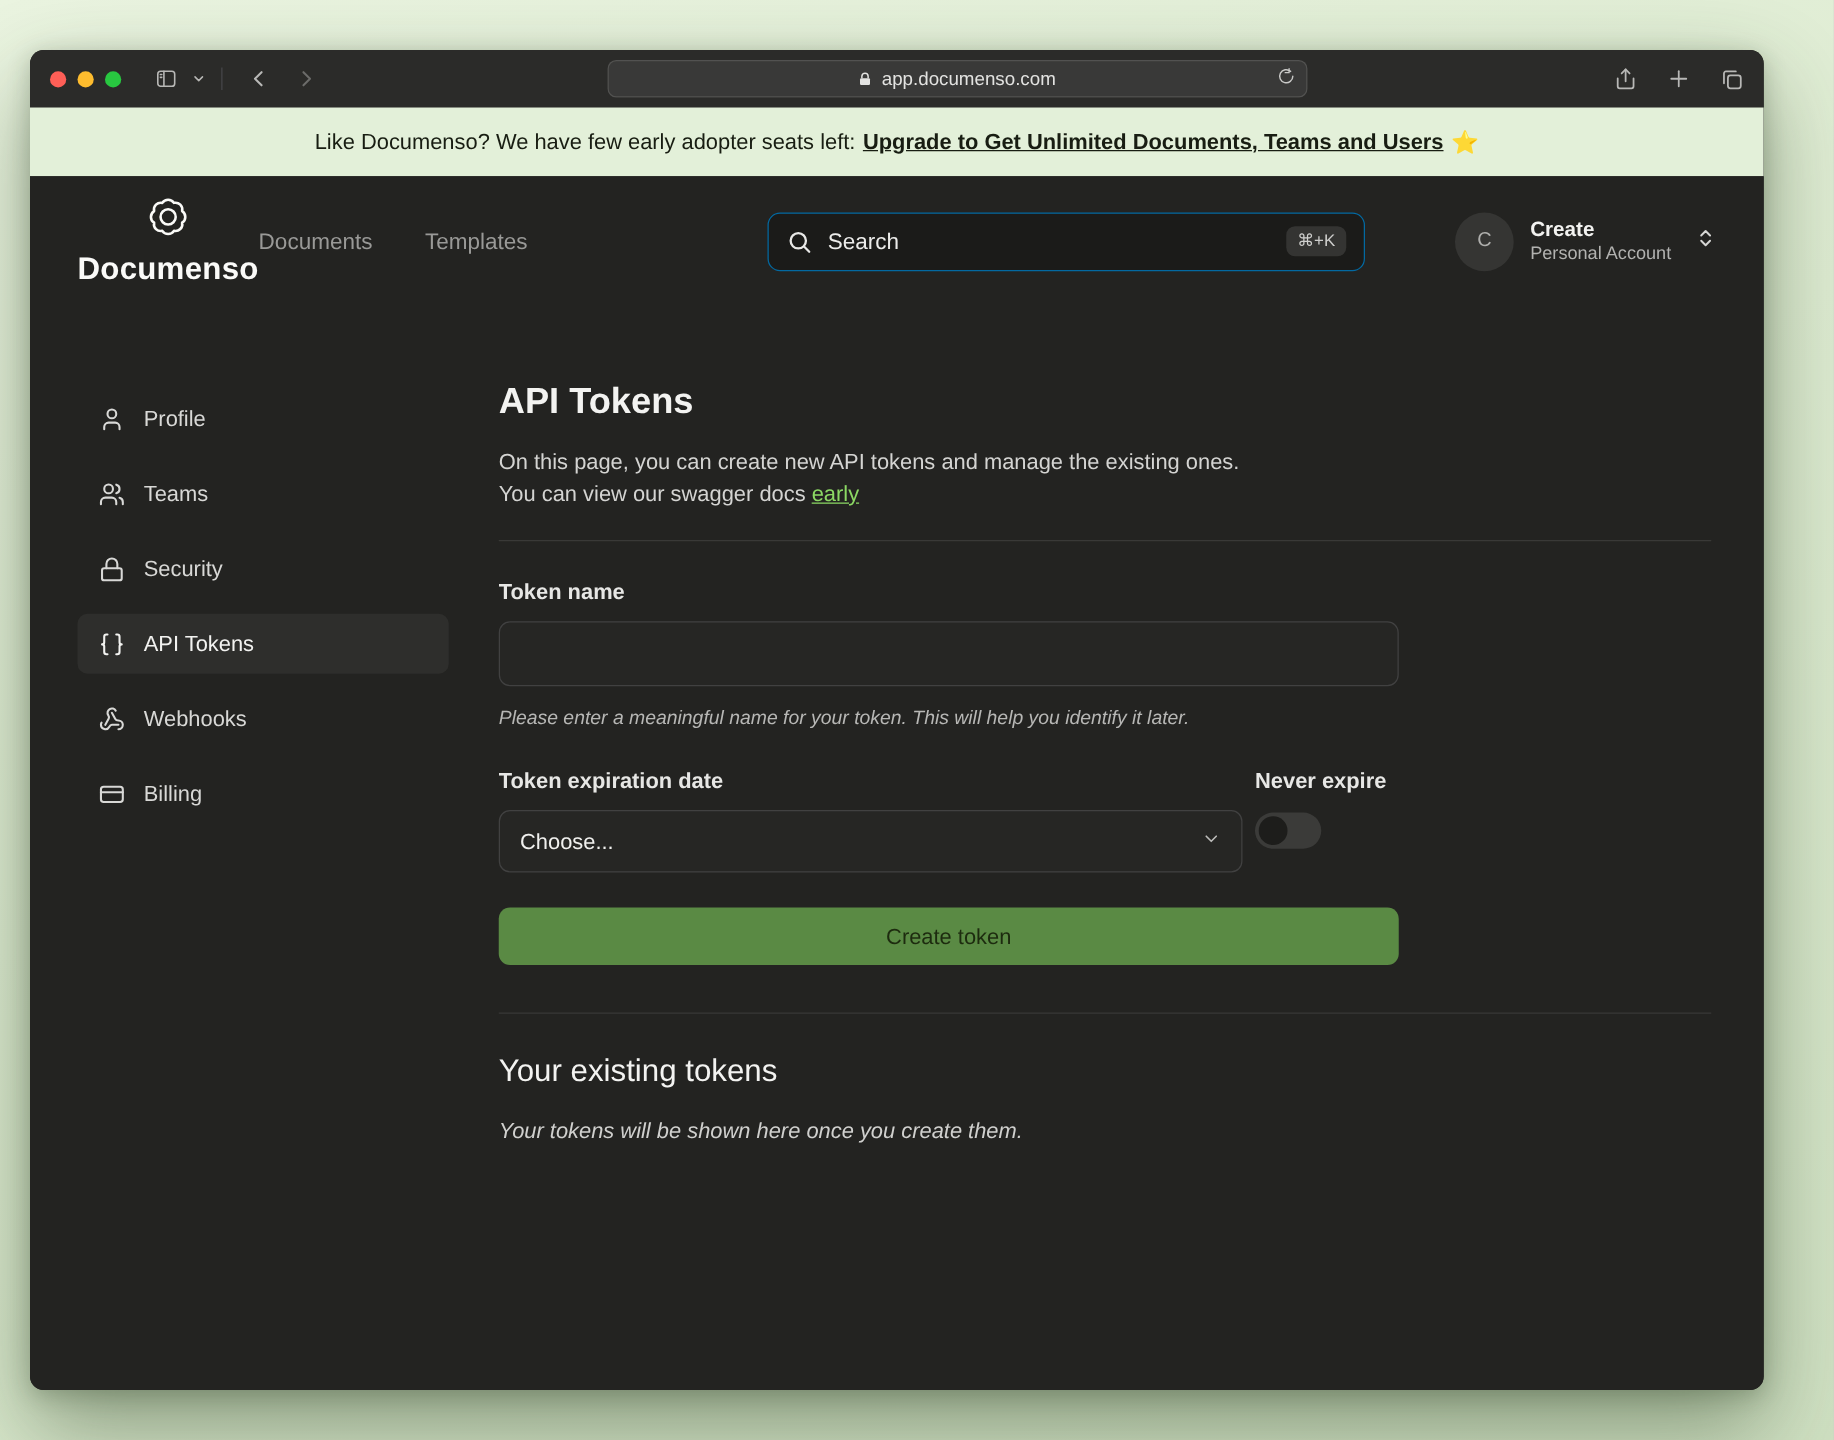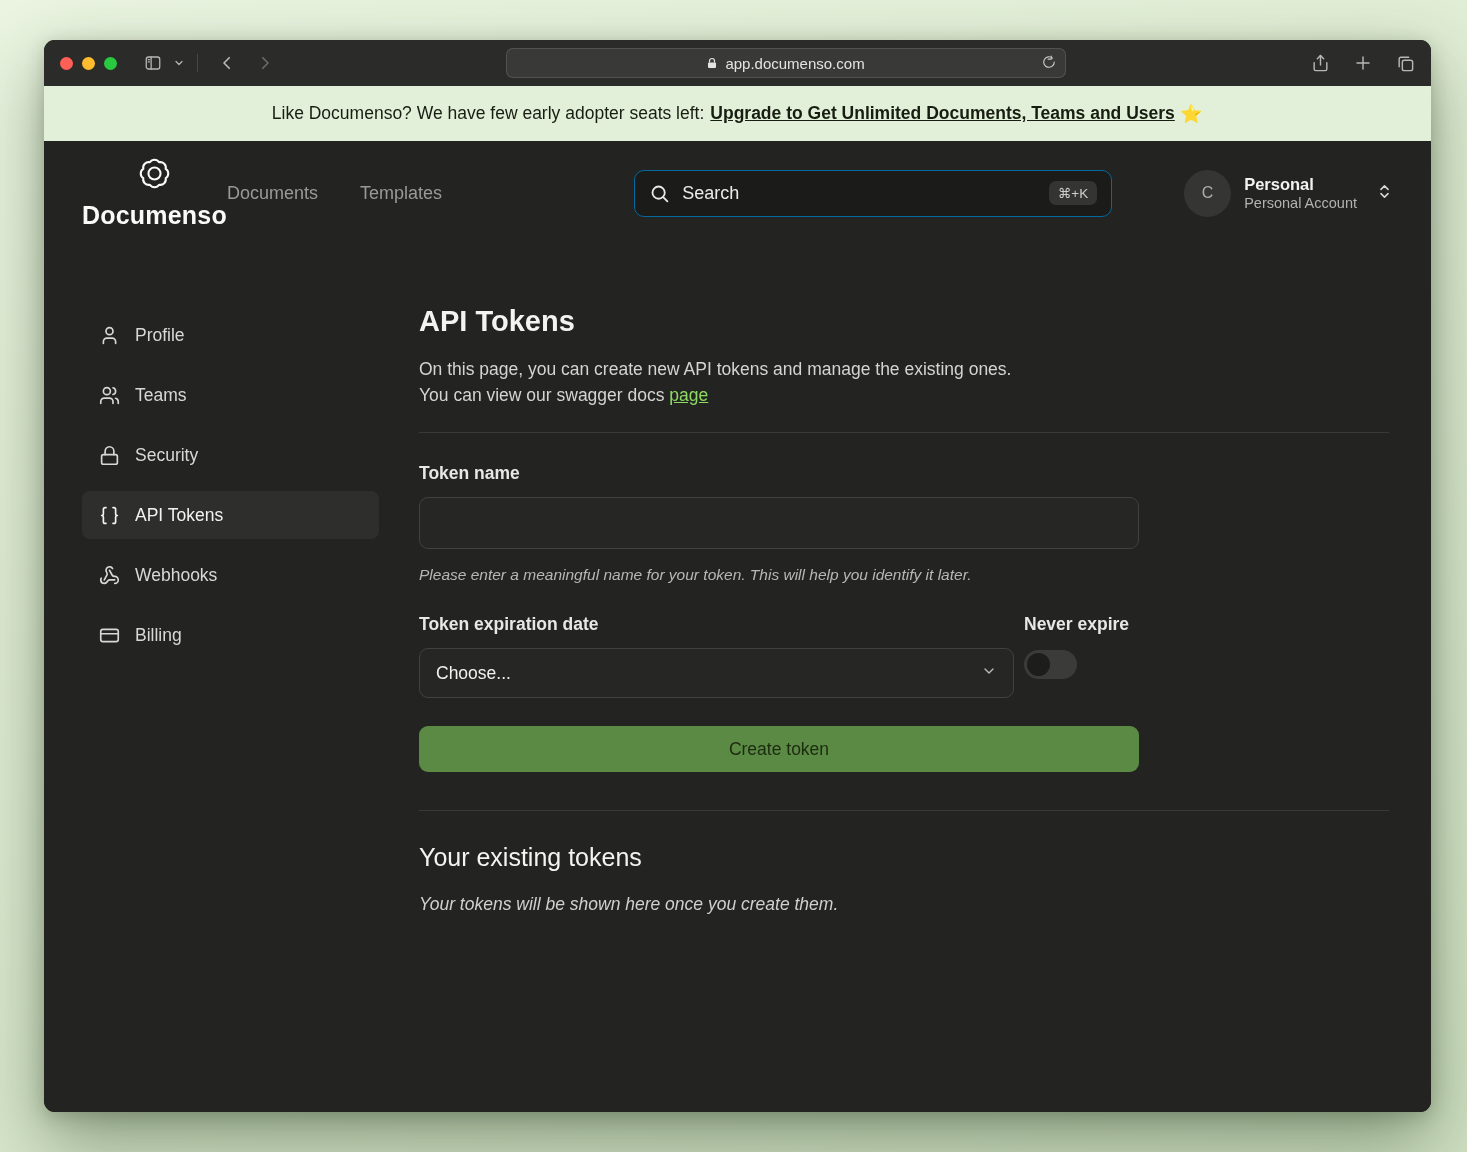--- a/index.html
+++ b/index.html
@@ -6,21 +6,21 @@
   html, body { width: 1467px; height: 1152px; }
   body {
     font-family: "Liberation Sans", "DejaVu Sans", sans-serif;
     background: linear-gradient(160deg, #eaf4e0 0%, #ddebd1 45%, #cfe0c2 100%);
     overflow: hidden;
   }
   .stage { position: relative; width: 1467px; height: 1152px; }
 
   
   .window {
-    position: absolute; left: 44px; top: 40px; width: 1387px; height: 1072px;
+    position: absolute; left: 24px; top: 40px; width: 1387px; height: 1072px;
     border-radius: 11px; overflow: hidden; display: flex; flex-direction: column;
     box-shadow: 0 30px 70px rgba(40,60,30,.45), 0 4px 18px rgba(40,60,30,.25);
     background: #232321;
   }
 
   
   .toolbar {
     height: 46px; flex: 0 0 46px; background: #2b2b29;
     display: flex; align-items: center; padding: 0 16px; gap: 10px;
   }
@@ -241,21 +241,21 @@
                 <circle cx="11" cy="11" r="7"></circle>
                 <line x1="16.5" y1="16.5" x2="21" y2="21"></line>
               </svg>
           </span>
           <span class="search-label">Search</span>
           <span class="kbd">⌘+K</span>
         </div>
         <div class="account">
           <span class="avatar">C</span>
           <span class="account-texts">
-            <div class="account-name">Personal</div>
+            <div class="account-name">Create</div>
             <div class="account-type">Personal Account</div>
           </span>
           <span class="account-chevrons">
             <svg width="17" height="17" viewBox="0 0 24 24" fill="none" stroke="currentColor" stroke-width="2.2" stroke-linecap="round" stroke-linejoin="round">
                 <polyline points="7 15 12 20 17 15"></polyline>
                 <polyline points="7 9 12 4 17 9"></polyline>
               </svg>
           </span>
         </div>
       </div>
@@ -321,21 +321,21 @@
             </span>
             <span>Billing</span>
           </div>
         </div>
 
         <div class="main">
           <h2>API Tokens</h2>
           <div class="desc">
             <span style="display:block;">On this page, you can create new API tokens and manage the existing ones.</span>
             <span style="display:block;">
-              <span>You can view our swagger docs </span><a>page</a>
+              <span>You can view our swagger docs </span><a>early</a>
             </span>
           </div>
           <hr class="rule">
 
           <div class="mt-form">
             <label class="field-label">Token name</label>
             <input class="text-input" type="text" value="" style="">
             <div class="hint">Please enter a meaningful name for your token. This will help you identify it later.</div>
           </div>
 

